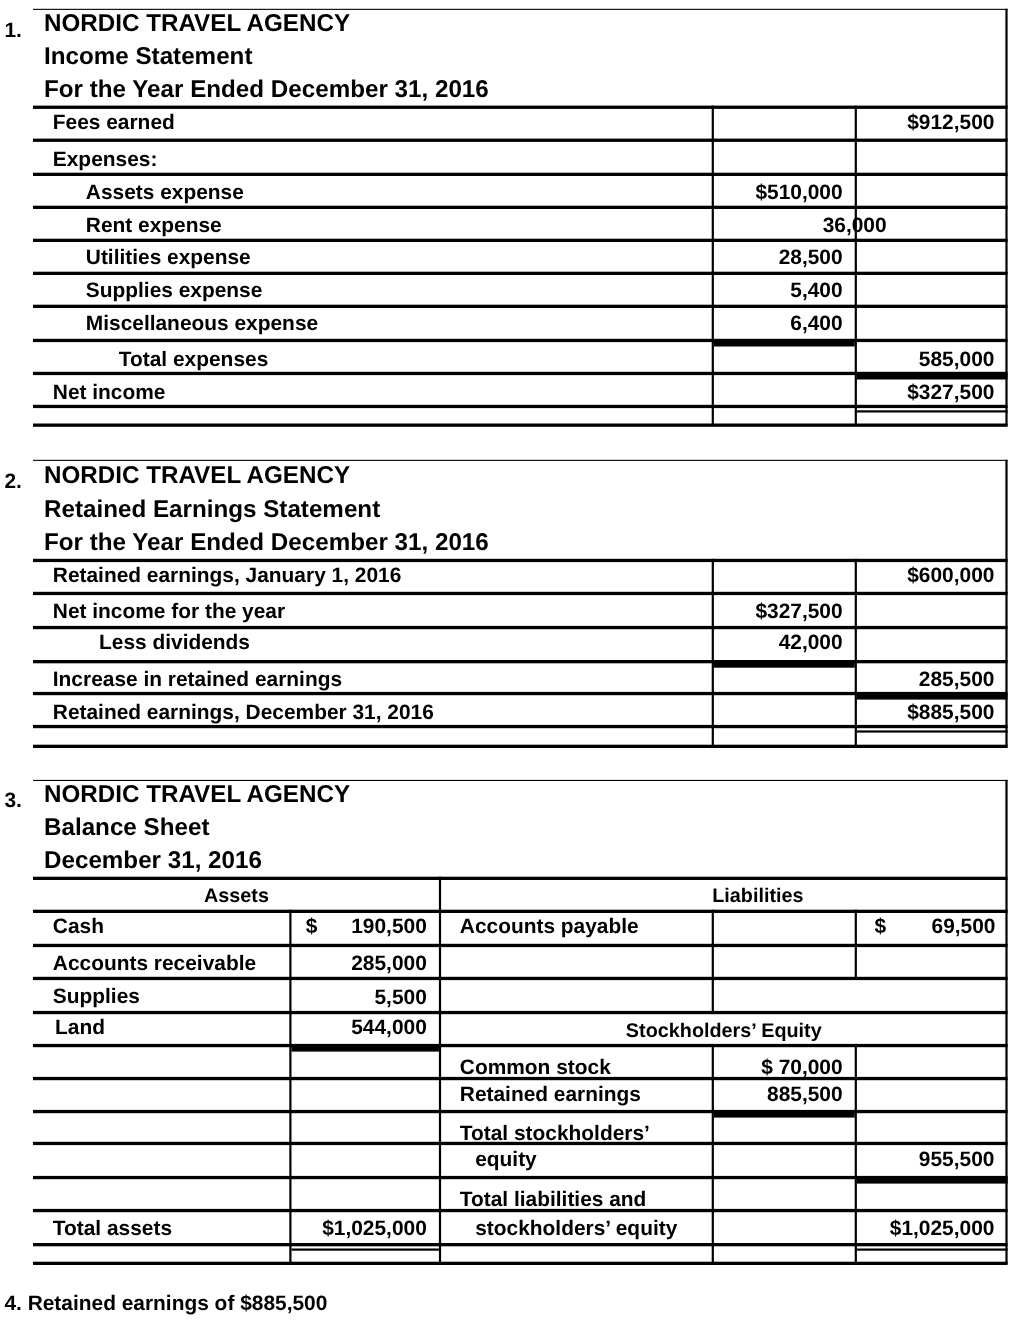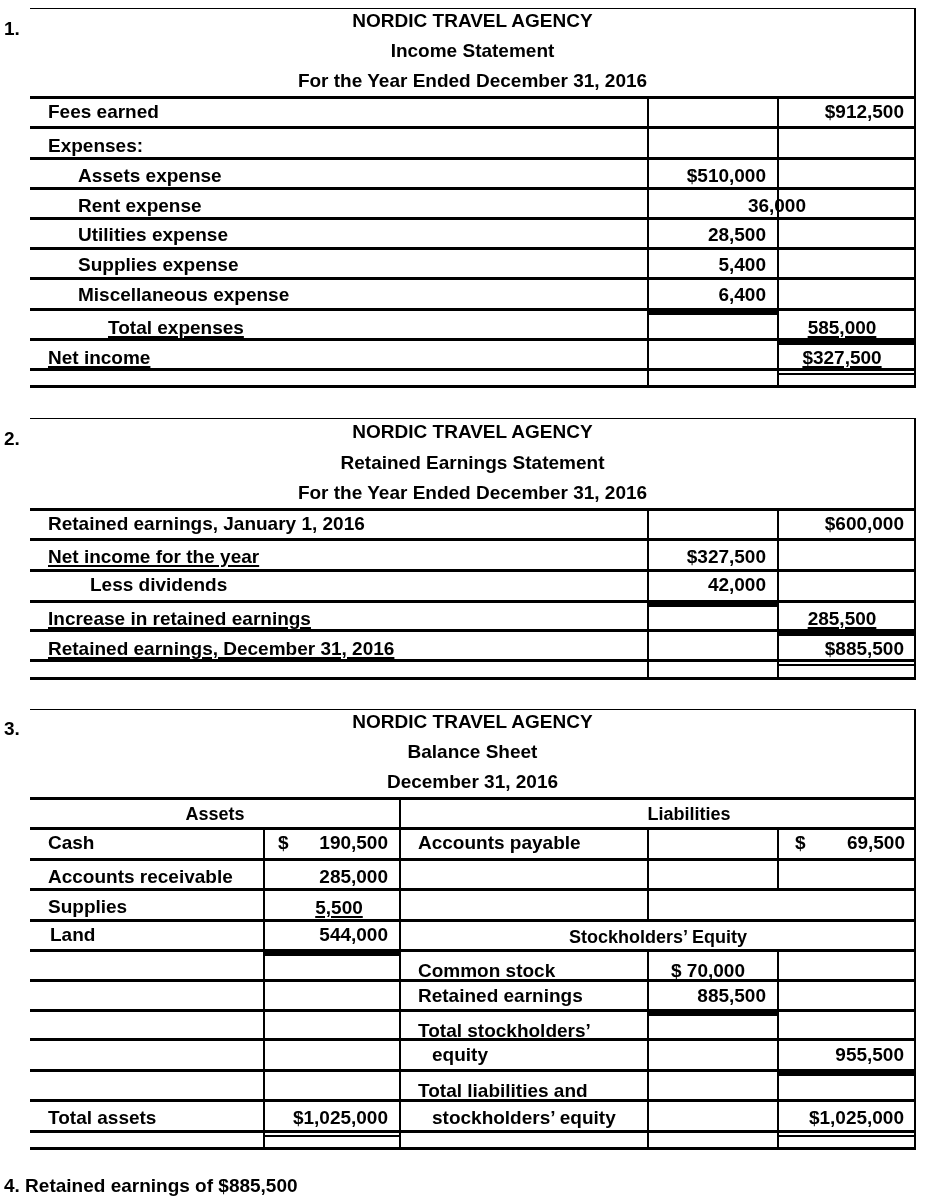--- a/index.html
+++ b/index.html
@@ -3,23 +3,23 @@
 <meta charset="utf-8">
 <style>
   html, body { margin:0; padding:0; background:#ffffff; }
   body { width:925px; height:1203px; position:relative; overflow:hidden;
          font-family:"Liberation Sans", sans-serif; font-weight:bold; color:#000; }
   .hl { position:absolute; background:#000; }
   .vl { position:absolute; background:#000; width:2px; }
   .txt { position:absolute; font-size:19px; line-height:22px; white-space:nowrap; }
   .num { text-align:right; }
   .ctr { text-align:center; }
-  .ul { text-decoration:underline; text-decoration-thickness:2px; text-underline-offset:2px;text-align:center; }
+  .ul { text-decoration-thickness:2px; text-underline-offset:2px; }
   .secnum { position:absolute; left:4px; font-size:19px; }
-  .title { position:absolute; left:30px; width:885px; text-align:center; font-size:19px; line-height:22px; }
+  .title { position:absolute; left:40px; width:885px; text-align:left; font-size:22px; line-height:22px; }
 </style>
 </head>
 <body>
 
 <div>
   <div class="secnum" style="top:18px;">1.</div>
 
   <div class="hl" style="left:30px; top:8px; width:886px; height:1px;"></div>
   <div class="vl" style="left:914px; top:8px; height:379px;"></div>
 

